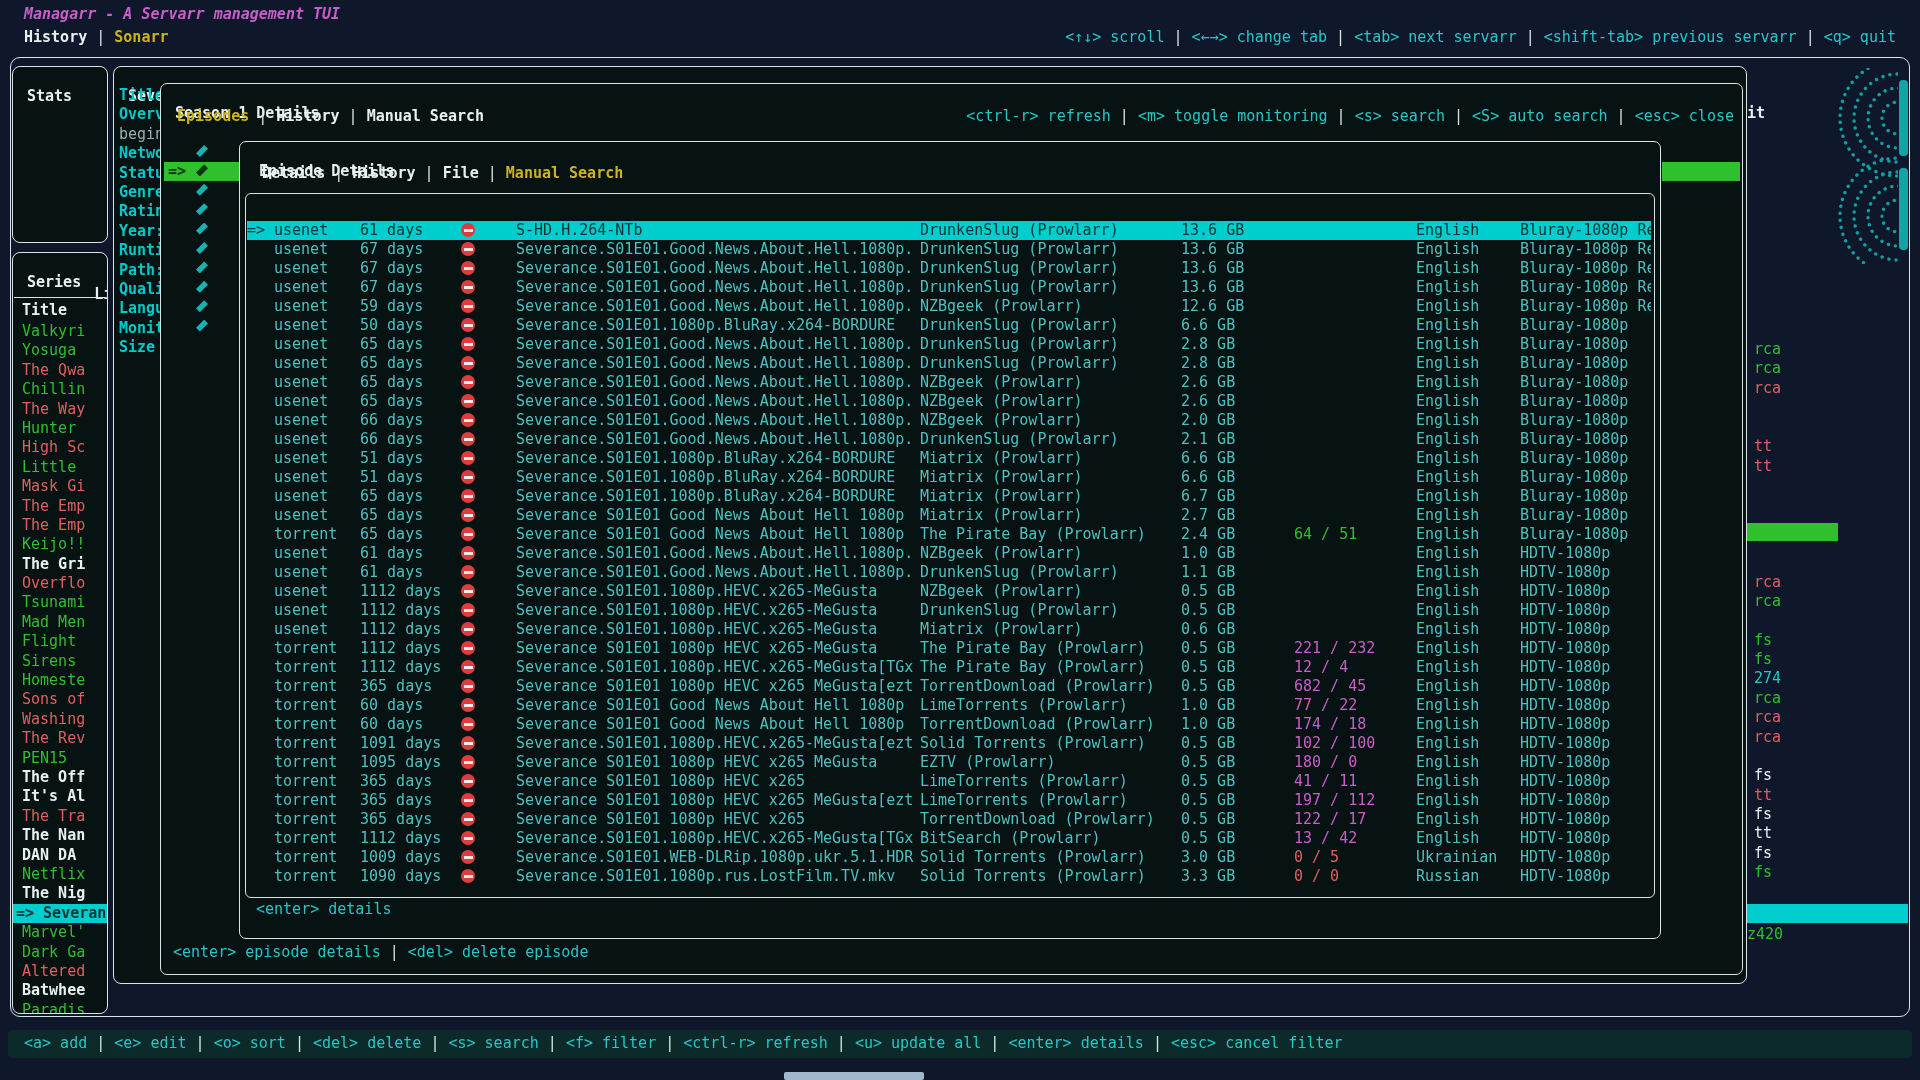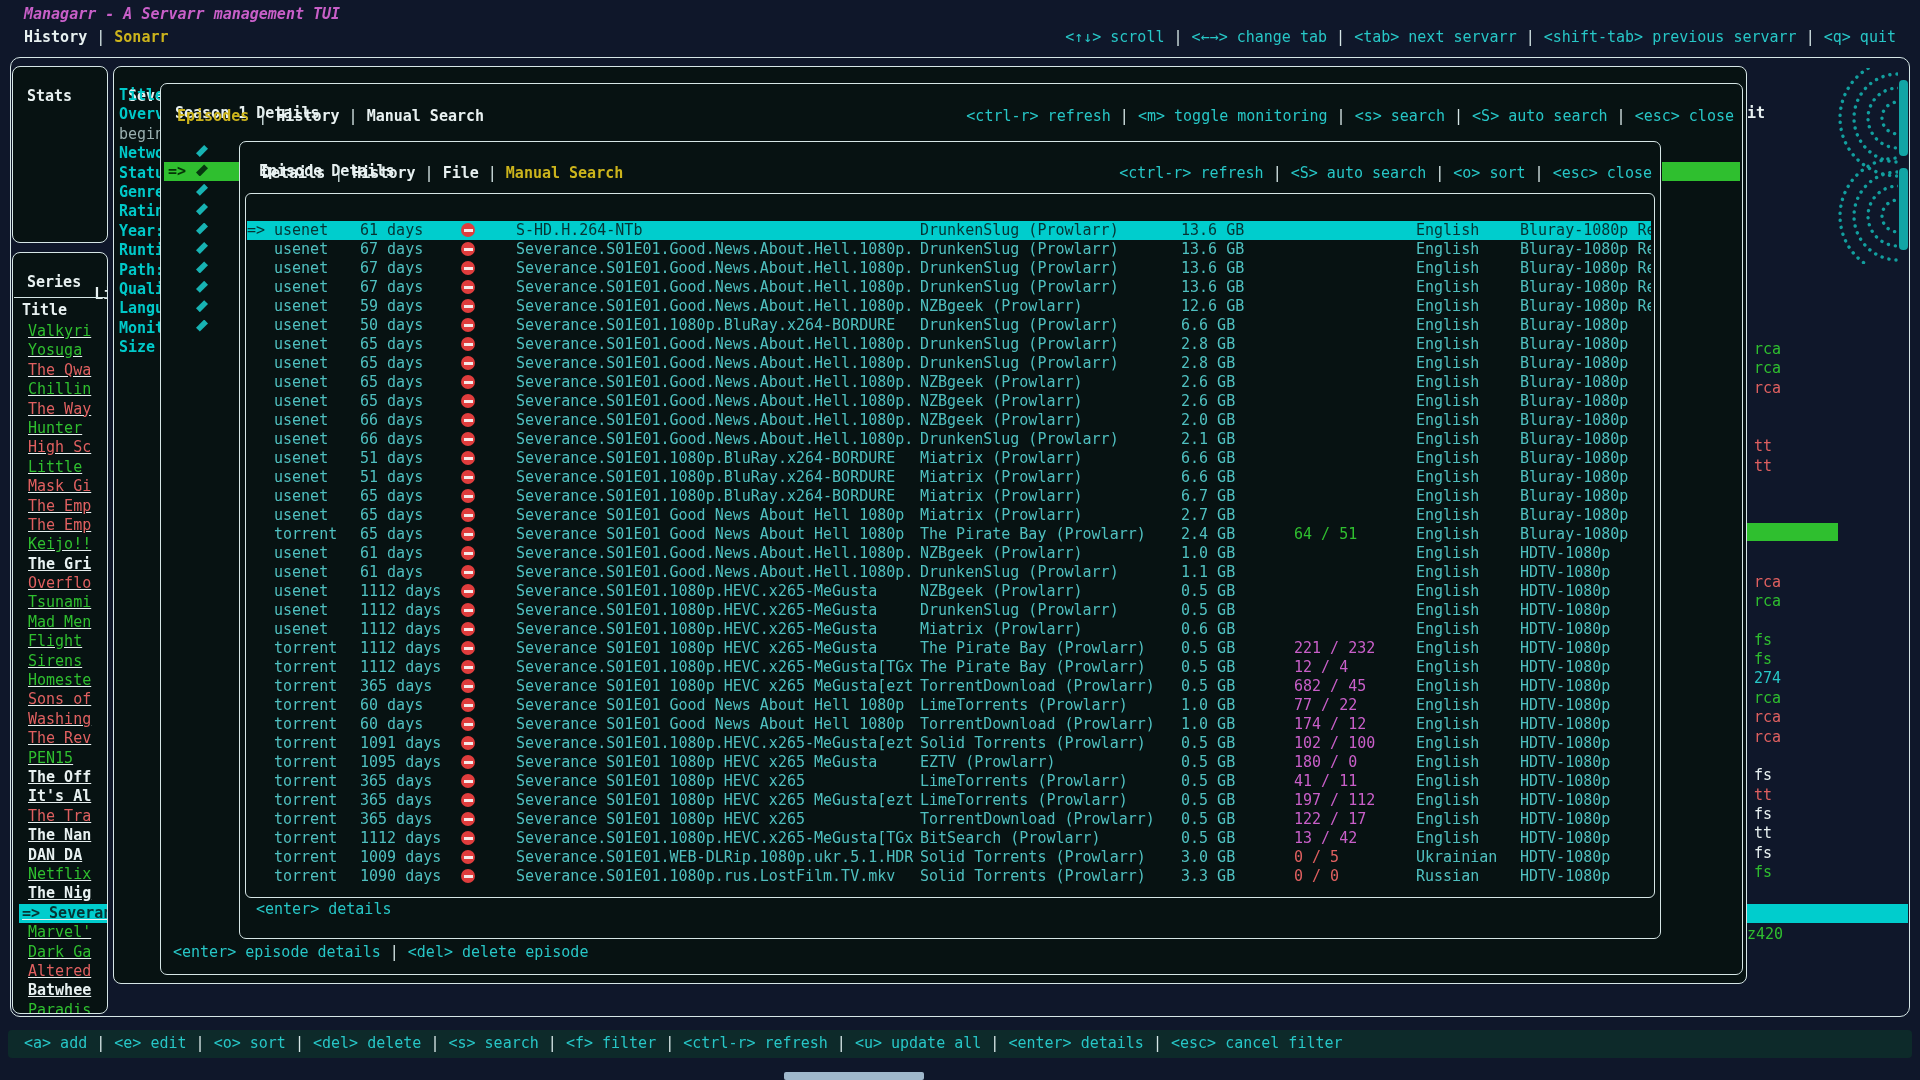--- a/index.html
+++ b/index.html
@@ -54,21 +54,21 @@
       <span class="box-title">Stats</span>
     </div>
 
     <div class="tui-box" style="left:12px;top:252px;width:94px;height:760px;overflow:hidden;">
       <span class="box-title">Series</span>
       <div style="position:absolute;left:9px;top:13px;white-space:pre;">
         <span class="b">Library</span>
       </div>
       <div class="hline" style="left:1px;top:44px;width:91px;"></div>
       <div class="shead" style="position:absolute;left:0;top:48px;">Title</div>
-      <div id="series-list" style="position:absolute;left:6px;top:69px;width:94px;text-decoration:underline;">
+      <div id="series-list" style="position:absolute;left:0;top:69px;width:94px;">
           <div class="sitem mon">Valkyri</div>
           <div class="sitem mon">Yosuga</div>
           <div class="sitem miss">The Qwa</div>
           <div class="sitem mon">Chillin</div>
           <div class="sitem miss">The Way</div>
           <div class="sitem mon">Hunter</div>
           <div class="sitem miss">High Sc</div>
           <div class="sitem mon">Little</div>
           <div class="sitem miss">Mask Gi</div>
           <div class="sitem miss">The Emp</div>
@@ -178,21 +178,20 @@
     <div class="bar" style="left:3px;top:78px;width:76px;height:19px;background:#2fbf2f;"></div>
     <div class="barlabel" style="left:7px;top:78px;">=&gt;</div>
     <div class="bar" style="left:1501px;top:78px;width:78px;height:19px;background:#2fbf2f;"></div>
     <div id="pen-col"></div>
     <div class="line keys" id="season-footer" style="left:12px;top:859px;"><span class="cyan">&lt;enter&gt; episode details</span><span class="pipe"> | </span><span class="cyan">&lt;del&gt; delete episode</span></div>
   </div>
 
   <div class="tui-box" style="left:239px;top:141px;width:1420px;height:796px;border-radius:7px;">
     <span class="box-title" style="left:14px;">Episode Details</span>
     <div class="line" id="episode-tabs" style="left:22px;top:22px;"><span class="white b">Details</span><span class="pipe"> | </span><span class="white b">History</span><span class="pipe"> | </span><span class="white b">File</span><span class="pipe"> | </span><span class="gold b">Manual Search</span></div>
-    <div class="line keys" id="episode-keys" style="right:8px;top:22px;"><span class="cyan">&lt;ctrl-r&gt; refresh</span><span class="pipe"> | </span><span class="cyan">&lt;S&gt; auto search</span><span class="pipe"> | </span><span class="cyan">&lt;o&gt; sort</span><span class="pipe"> | </span><span class="cyan">&lt;esc&gt; close</span></div>
 
     <div class="tui-box nobg" style="left:5px;top:51px;width:1408px;height:703px;border-radius:6px;">
       <div class="trow thead" id="ep-thead" style="position:absolute;left:1px;top:6px;width:1404px;">
           <div></div>
           <div>Source</div>
           <div>Age</div>
           <div></div>
           <div>Title</div>
           <div>Indexer</div>
           <div>Size</div>
@@ -514,21 +513,21 @@
             <div>HDTV-1080p</div>
           </div>
           <div class="trow">
             <div></div>
             <div>torrent</div>
             <div>60 days</div>
             <div><span class="rej"></span></div>
             <div>Severance S01E01 Good News About Hell 1080p</div>
             <div>TorrentDownload (Prowlarr)</div>
             <div>1.0 GB</div>
-            <div><span class="magenta">174 / 12</span></div>
+            <div><span class="magenta">174 / 18</span></div>
             <div>English</div>
             <div>HDTV-1080p</div>
           </div>
           <div class="trow">
             <div></div>
             <div>torrent</div>
             <div>1091 days</div>
             <div><span class="rej"></span></div>
             <div>Severance.S01E01.1080p.HEVC.x265-MeGusta[ezt</div>
             <div>Solid Torrents (Prowlarr)</div>

